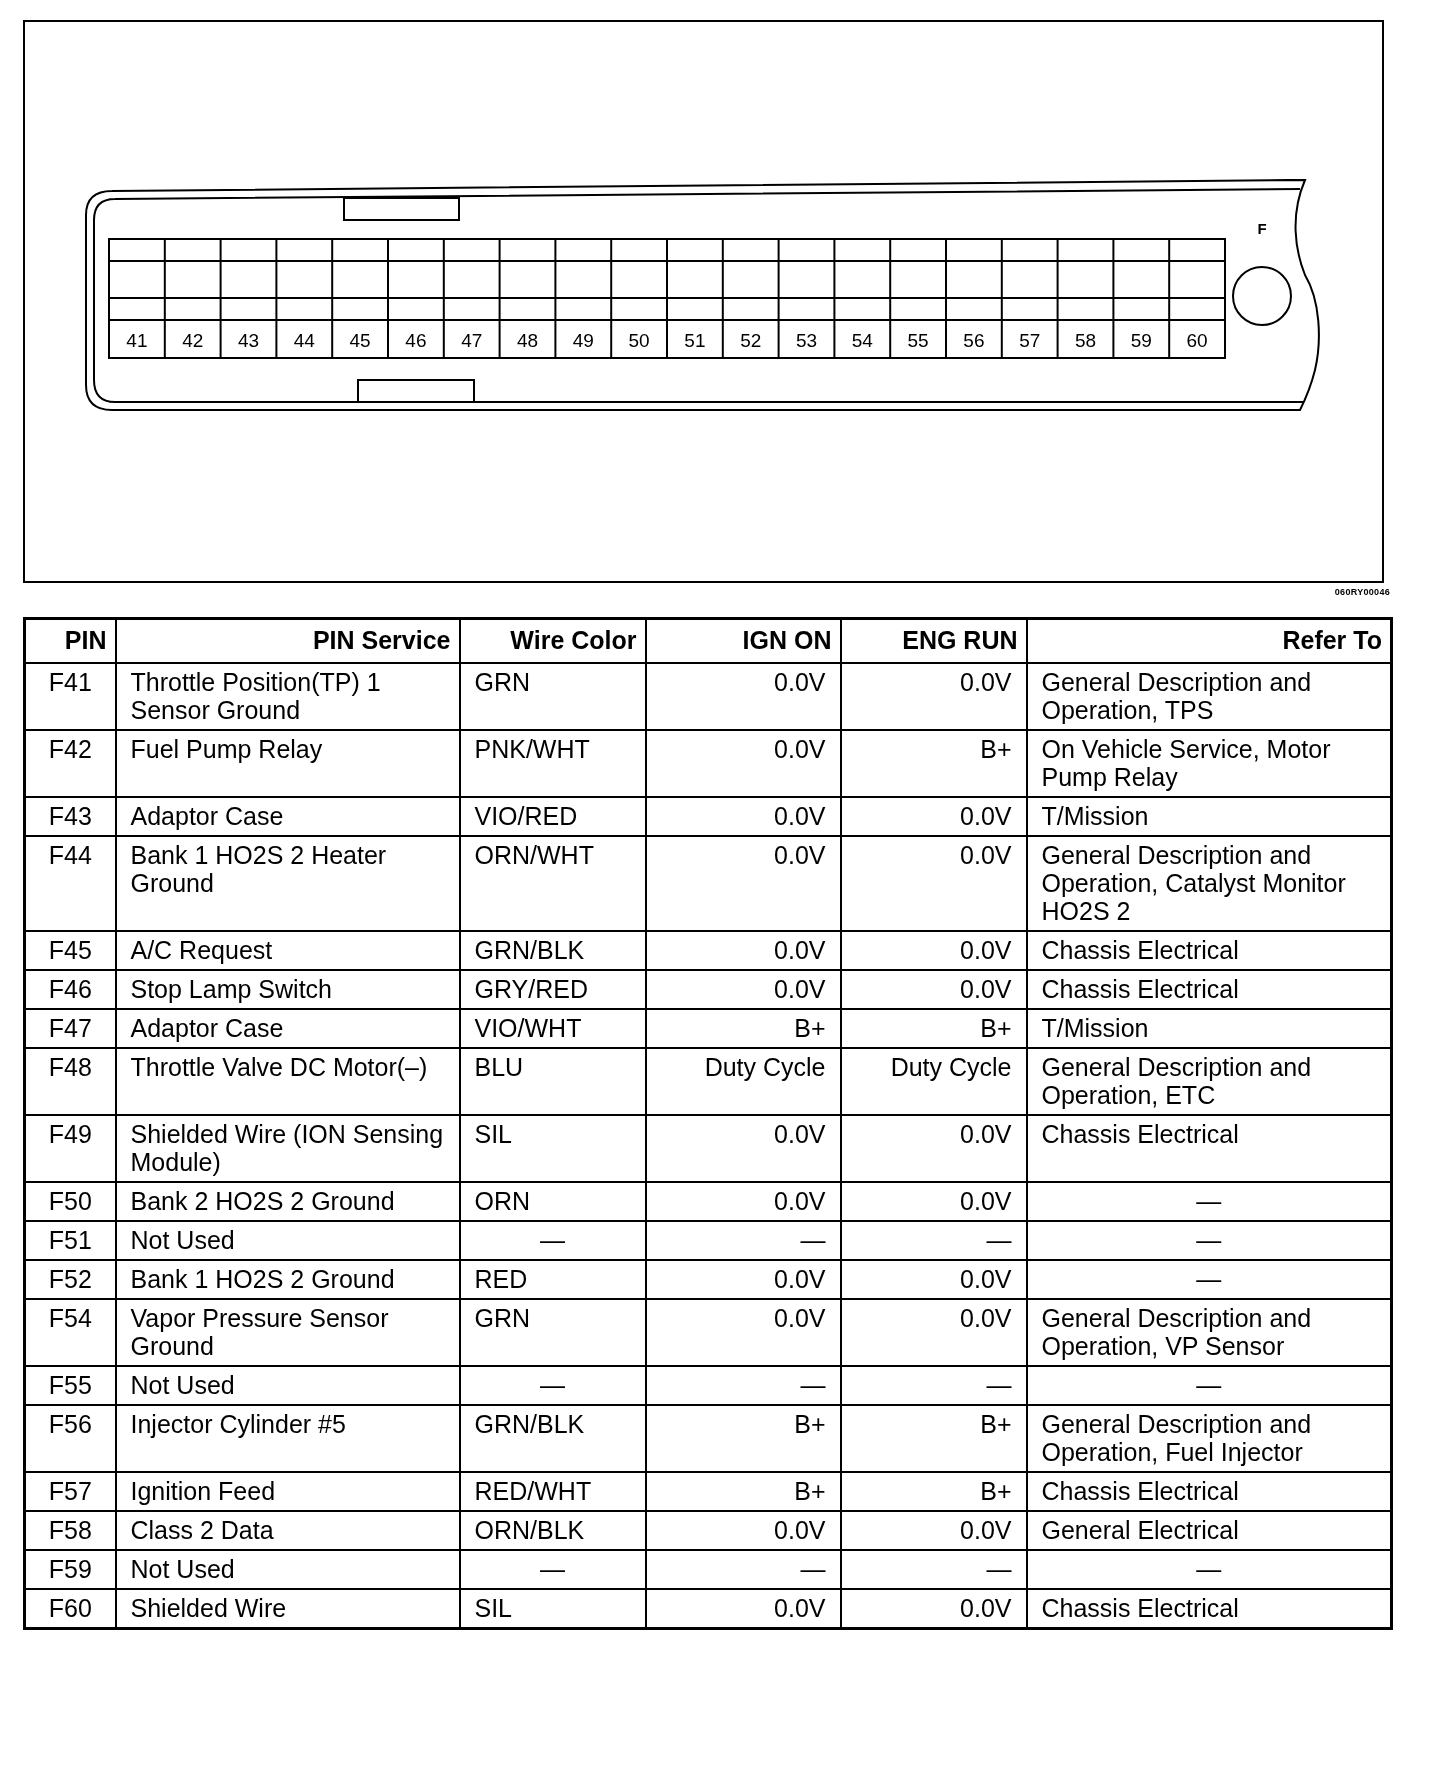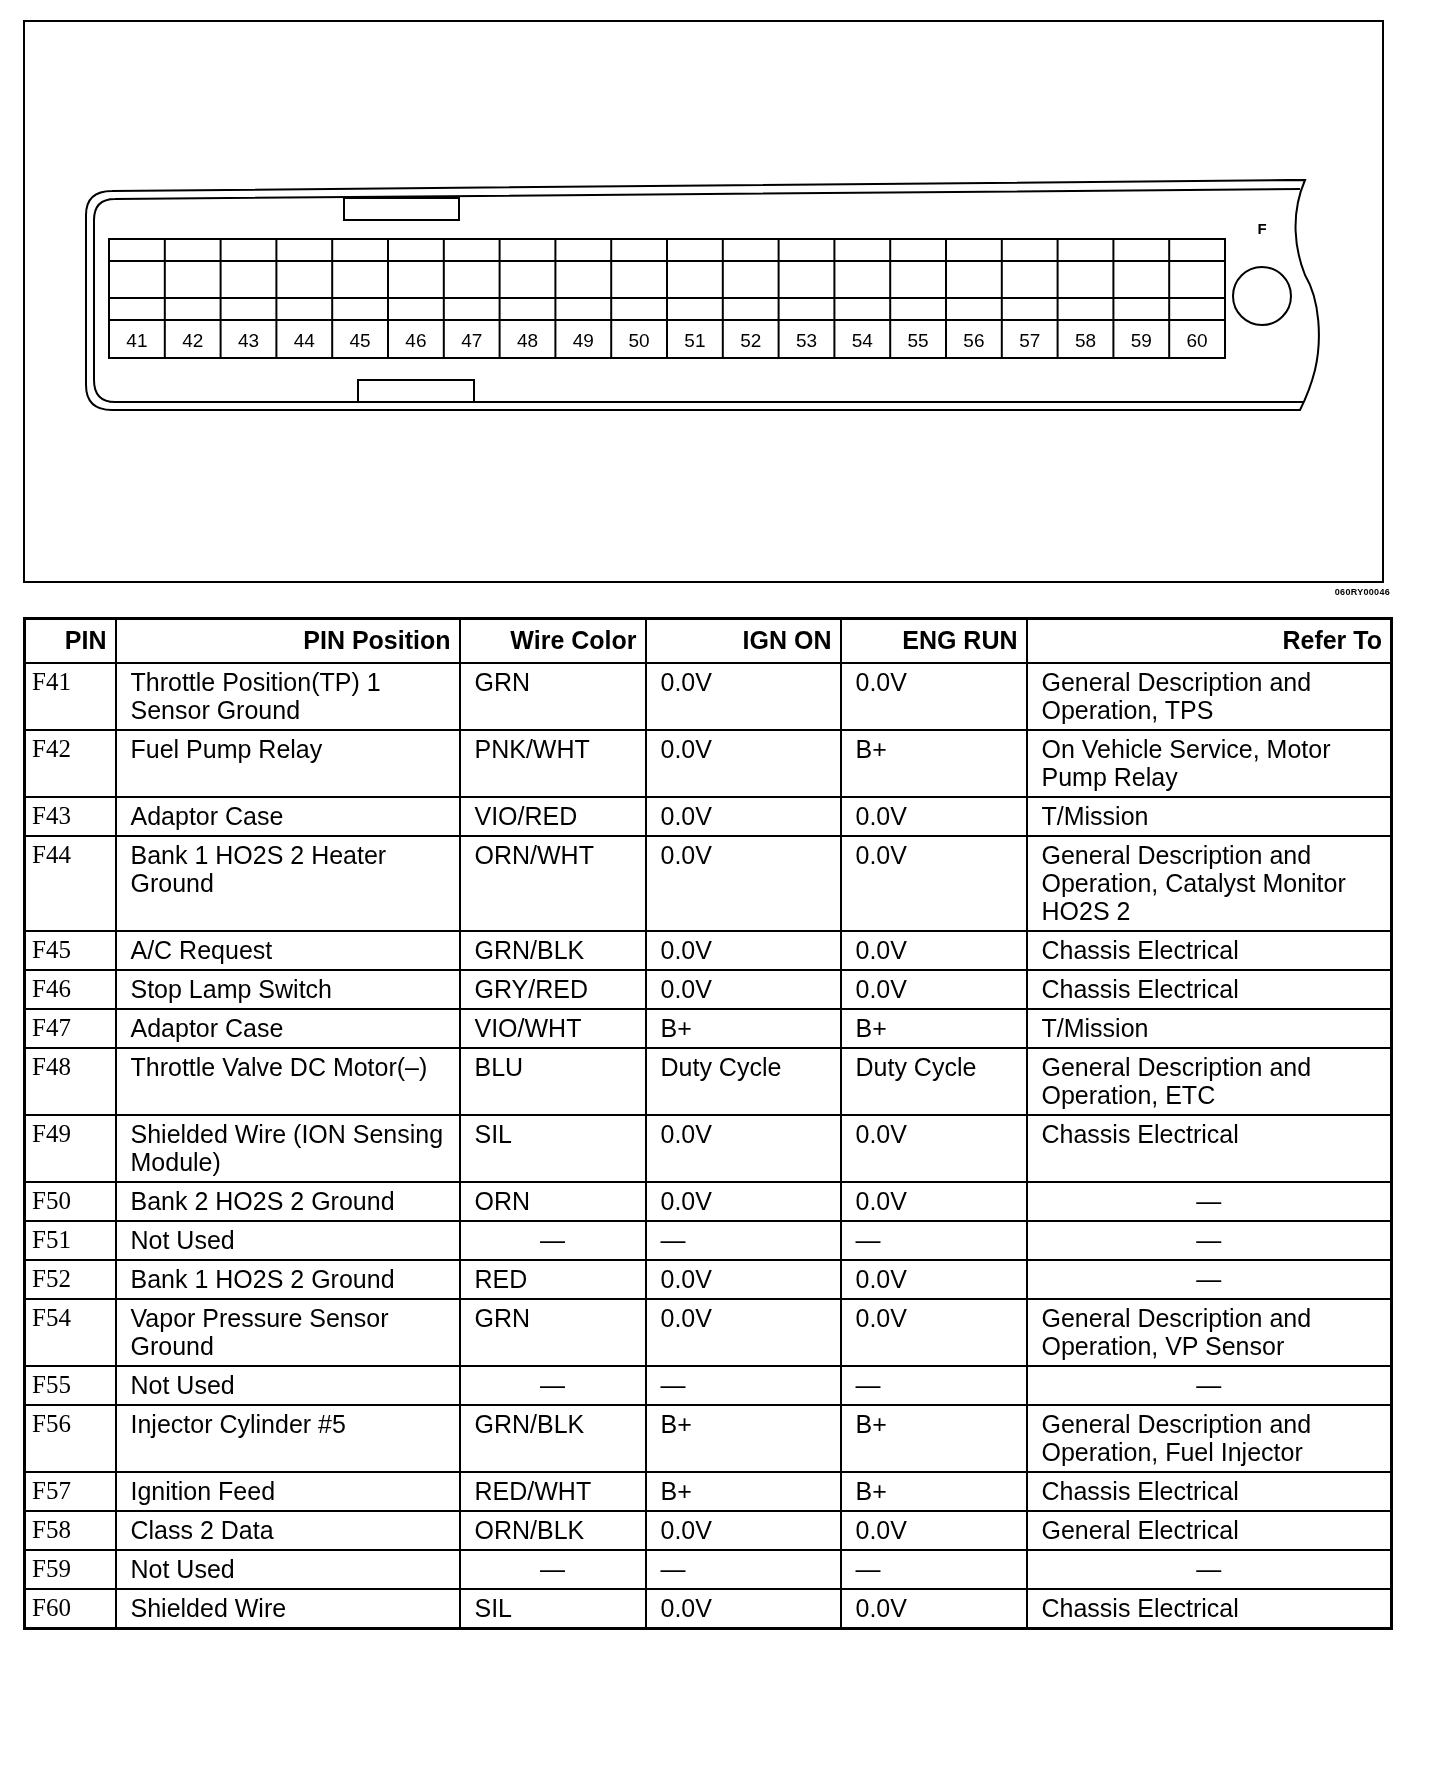--- a/index.html
+++ b/index.html
@@ -14,22 +14,22 @@
   .conn-letter { font-family:"Liberation Sans", sans-serif; font-size:15px; font-weight:bold; text-anchor:middle; }
   .fig-id { position:absolute; right:50px; top:587px; font-size:9px; font-weight:bold;
             letter-spacing:0.3px; }
 
   
   .pin-table { position:absolute; left:23px; top:617px; width:1367px;
                border-collapse:collapse; border:3px solid #000; table-layout:fixed; }
   .pin-table th, .pin-table td { border:2px solid #000; vertical-align:top;
                font-size:25px; line-height:28px; padding:4px 14px 5px 14px; }
   .pin-table th { font-weight:bold; text-align:right; padding:6px 8px; height:30px; }
-  .pin-table td.c-pin { padding-left:6px; padding-right:6px;font-family:Liberation Serif, serif; }
-  .pin-table td.c-center { text-align:left; }
+  .pin-table td.c-pin { text-align:center; padding-left:6px; padding-right:6px; }
+  .pin-table td.c-center { text-align:right; }
   .pin-table td.c-dash { text-align:center; }
   .pin-table tr.h2 td { height:56px; }
   .pin-table tr.h3 td { height:84px; }
   .pin-table tr.h1 td { height:28px; }
 </style>
 </head>
 <body>
 
 <div class="diagram-box"></div>
 <svg class="diagram-svg" width="1440" height="600" viewBox="0 0 1440 600">
@@ -96,21 +96,21 @@
     <col style="width:91px">
       <col style="width:344px">
       <col style="width:186px">
     <col style="width:195px">
       <col style="width:186px">
       <col style="width:365px">
   </colgroup>
   <thead>
     <tr>
       <th>PIN</th>
-      <th>PIN Position</th>
+      <th>PIN Service</th>
       <th>Wire Color</th>
       <th>IGN ON</th>
       <th>ENG RUN</th>
       <th>Refer To</th>
     </tr>
   </thead>
   <tbody id="pin-rows">
       <tr class="h2">
         <td class="c-pin">F41</td>
         <td>Throttle Position(TP) 1 Sensor Ground</td>

